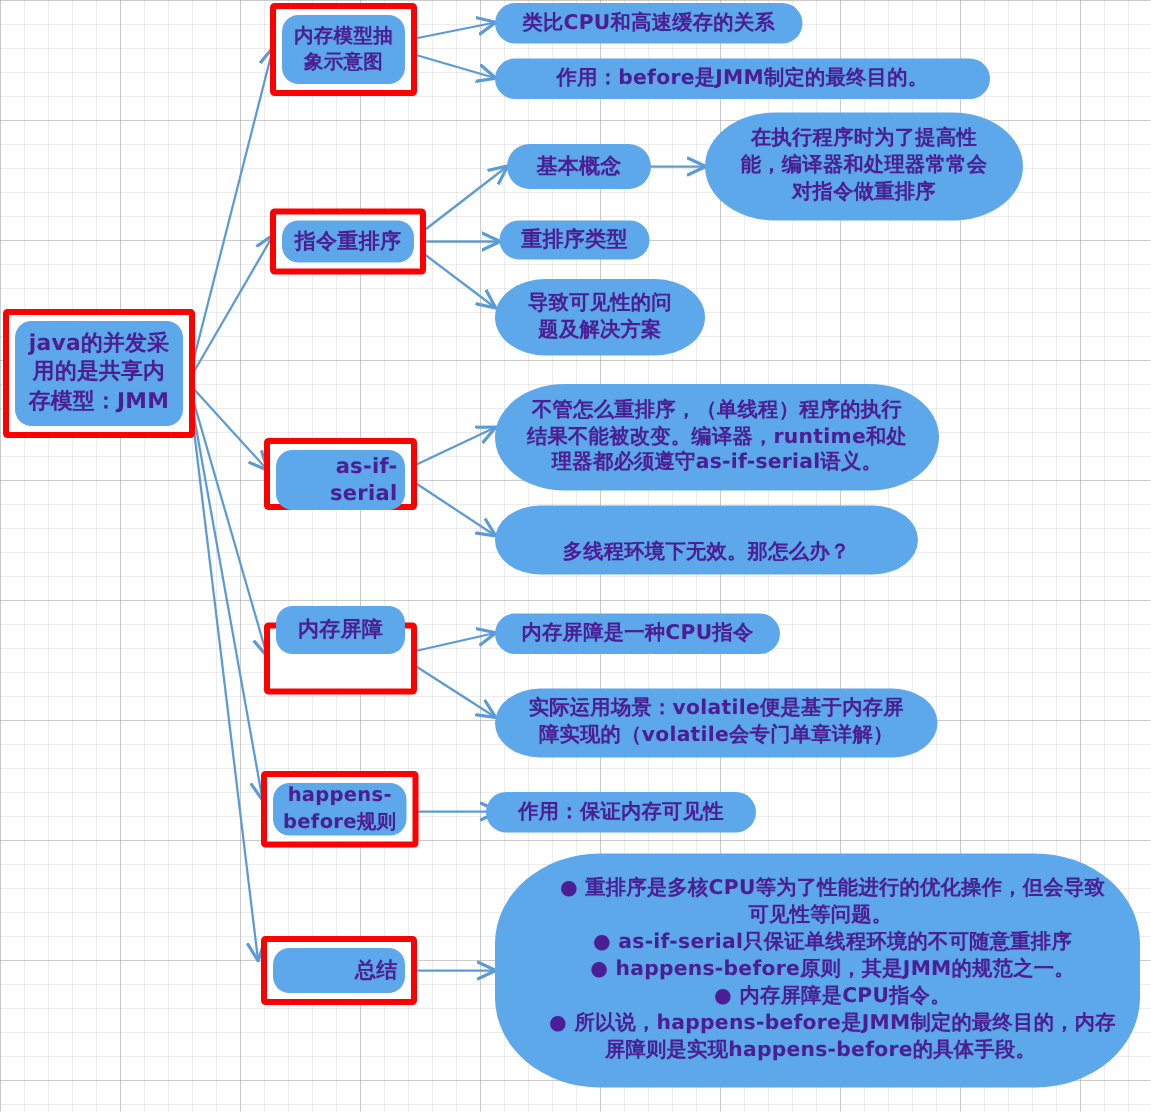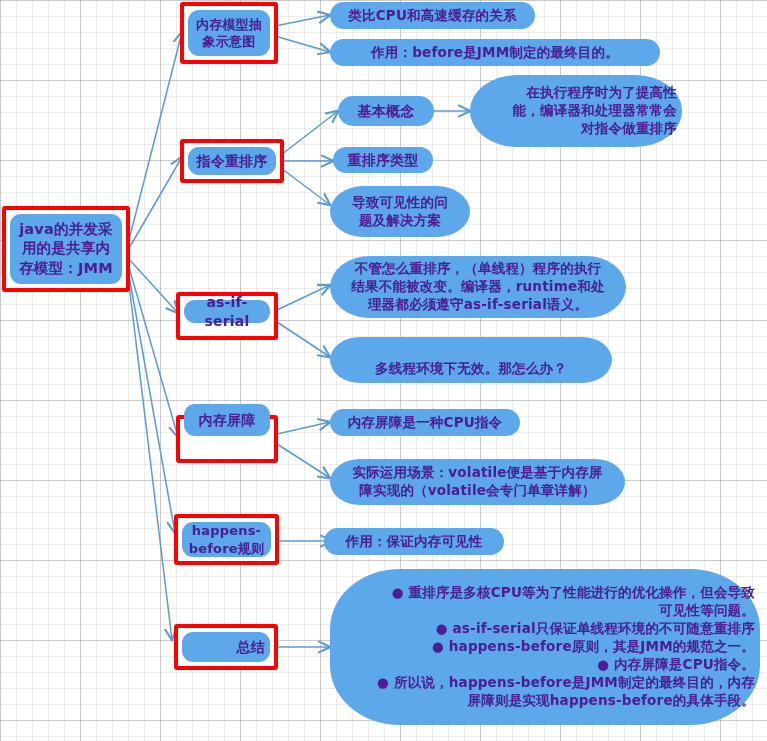--- a/index.html
+++ b/index.html
@@ -44,21 +44,21 @@
   .node.blob{border-radius:60px/46px;}
   .hl{
     position:absolute;
     box-sizing:border-box;
     border:4px solid #FF0000;
     border-radius:3px;
     background:#ffffff;
   }
   .node .txt{display:block;width:100%;}
   .sumtext{
-    text-align:right;
+    text-align:center;
     width:100%;
     line-height:1.33;
     padding-left:4px;
   }
   .sumtext .l{display:block;white-space:nowrap;}
   .sumtext .ind{padding-left:16px;}
 </style>
 </head>
 <body>
 
@@ -122,42 +122,42 @@
     <span class="txt">作用：before是JMM制定的最终目的。</span>
   </div>
 
   <div class="hl" style="left:180px;top:139px;width:104px;height:44px;"></div>
   <div class="node" style="left:188px;top:147px;width:88px;height:28px;font-size:14px;">
     <span class="txt">指令重排序</span>
   </div>
   <div class="node pill" style="left:338px;top:96px;width:96px;height:30px;font-size:14px;">
     <span class="txt">基本概念</span>
   </div>
-  <div class="node blob" style="left:470px;top:75px;width:212px;height:72px;font-size:13.5px;text-align:right;">
+  <div class="node blob" style="left:470px;top:75px;width:212px;height:72px;font-size:13.5px;">
     <span class="txt">
       <span>在执行程序时为了提高性</span><br>
       <span>能，编译器和处理器常常会</span><br>
       <span>对指令做重排序</span>
     </span>
   </div>
   <div class="node pill" style="left:333px;top:147px;width:100px;height:26px;font-size:14px;">
     <span class="txt">重排序类型</span>
   </div>
   <div class="node blob" style="left:330px;top:186px;width:140px;height:51px;font-size:13.5px;">
     <span class="txt">
       <span>导致可见性的问</span><br>
       <span>题及解决方案</span>
     </span>
   </div>
 
   <div class="hl" style="left:176px;top:292px;width:102px;height:48px;"></div>
-  <div class="node" style="left:184px;top:300px;width:86px;height:23px;font-size:14px;">
+  <div class="node" style="left:184px;top:300px;width:86px;height:40px;font-size:14px;text-align:right;">
     <span class="txt">as-if-serial</span>
   </div>
-  <div class="node blob" style="left:330px;top:256px;width:296px;height:62px;font-size:13.5px;">
+  <div class="node blob" style="left:330px;top:256px;width:296px;height:71px;font-size:13.5px;">
     <span class="txt">
       <span>不管怎么重排序，（单线程）程序的执行</span><br>
       <span>结果不能被改变。编译器，runtime和处</span><br>
       <span>理器都必须遵守as-if-serial语义。</span>
     </span>
   </div>
   <div class="node blob" style="left:330px;top:337px;width:282px;height:46px;font-size:13.5px;">
     <span class="txt">
       <br>
       <span>多线程环境下无效。那怎么办？</span>

